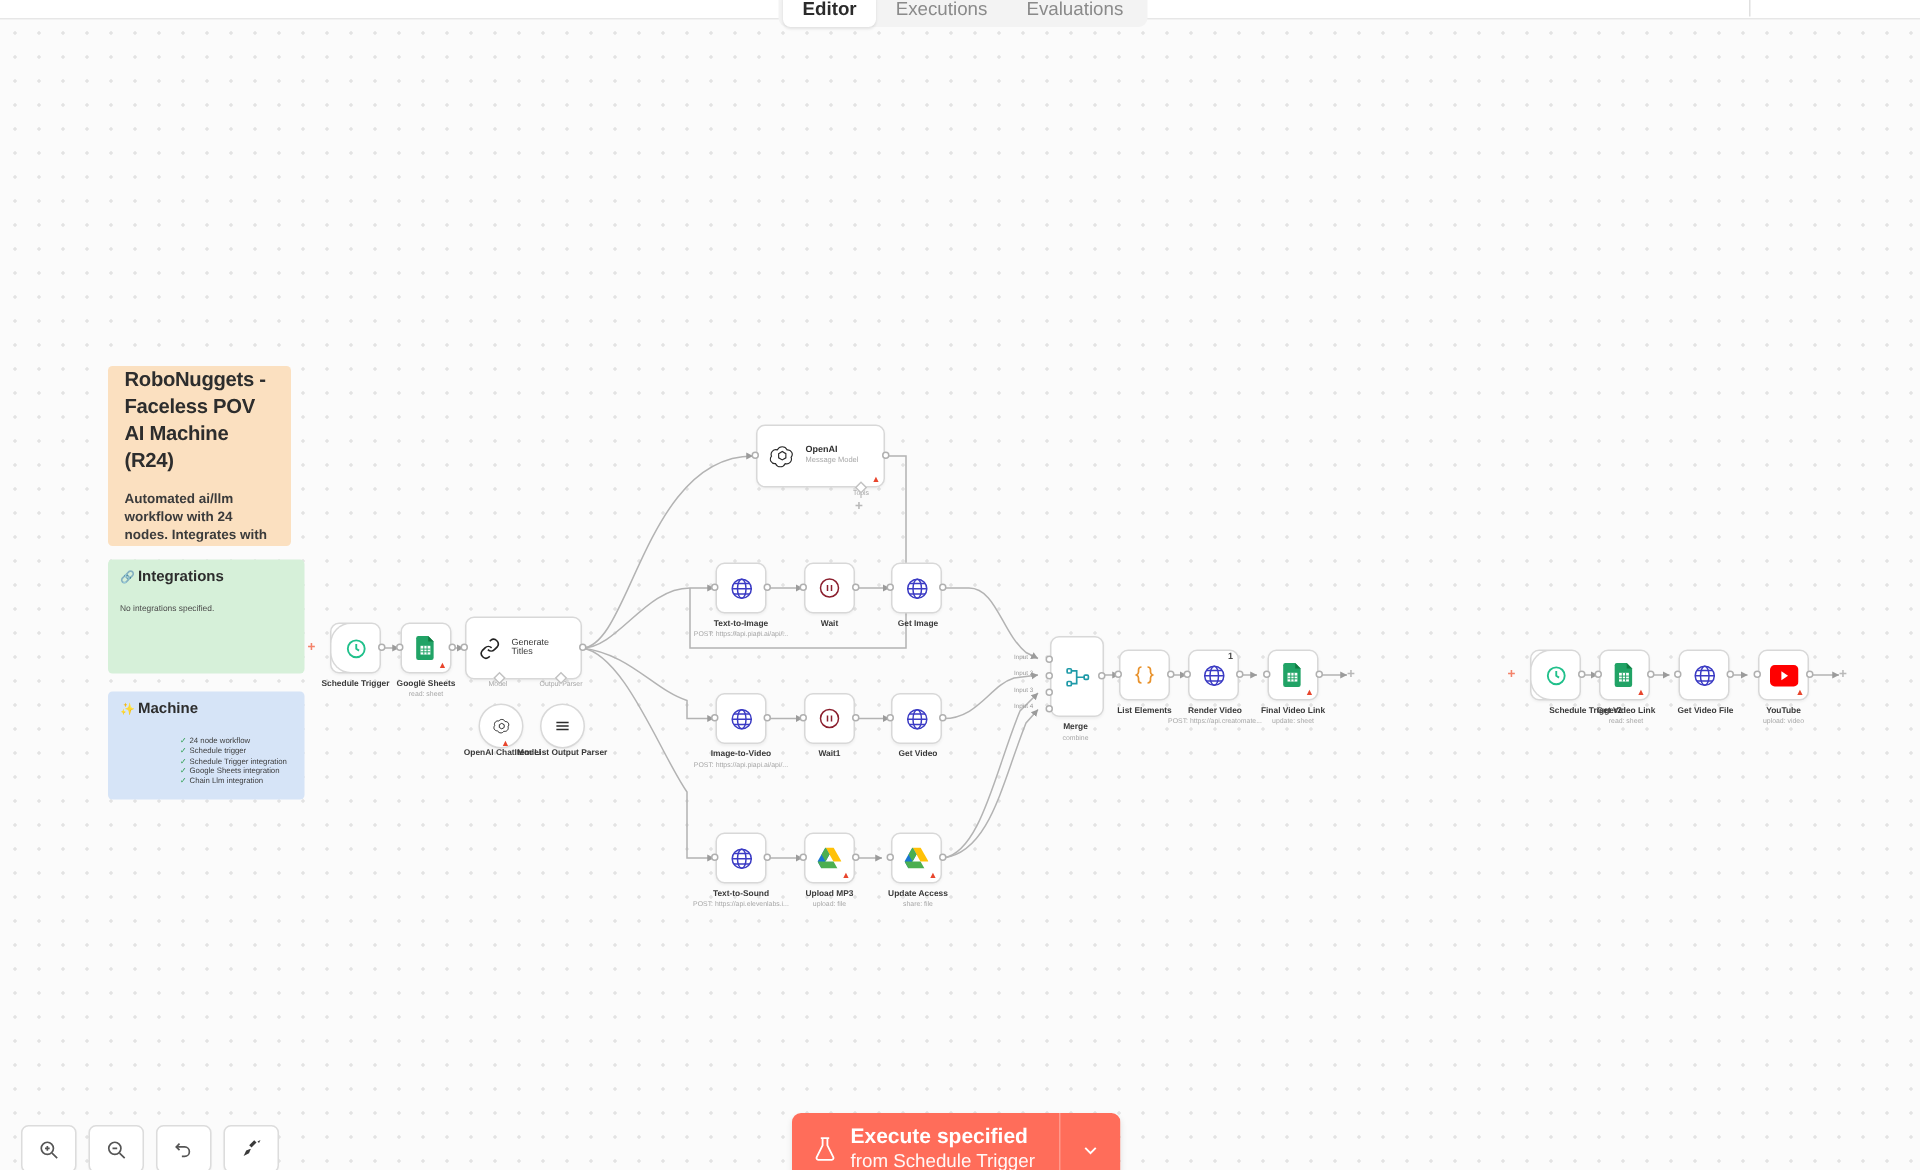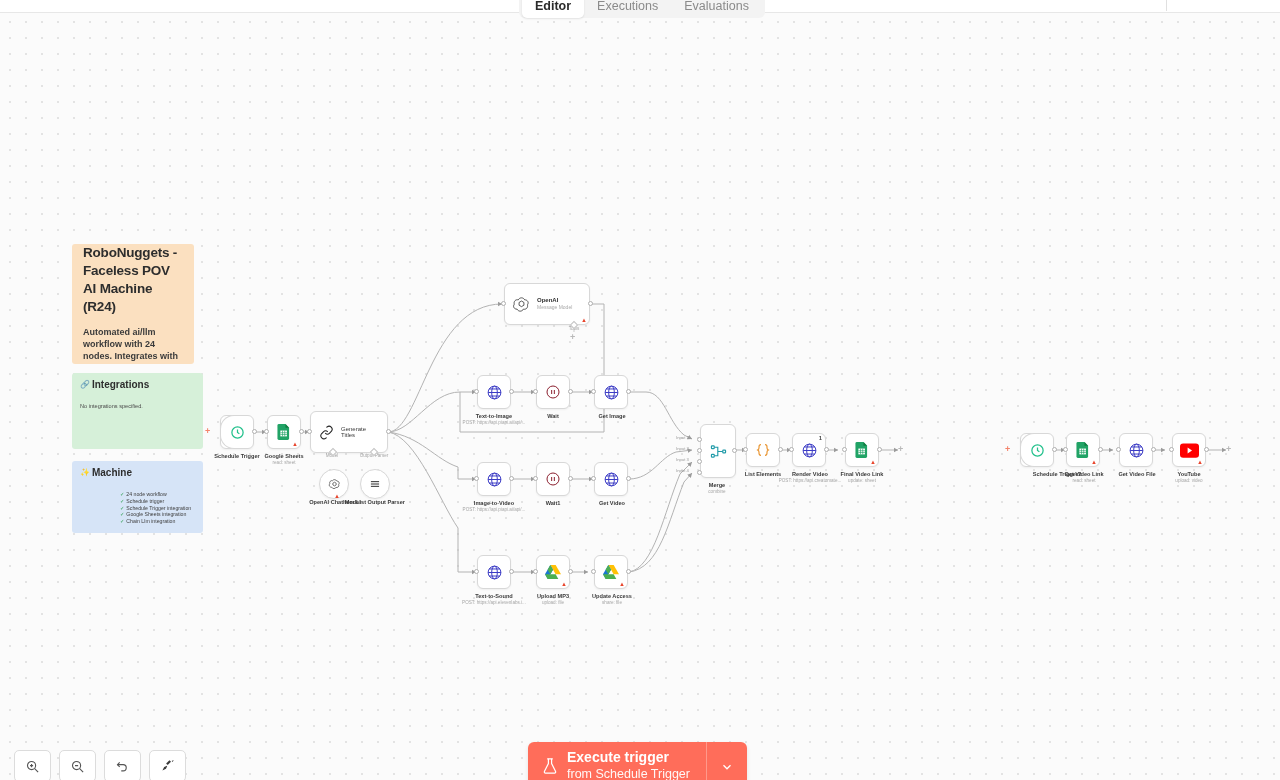--- a/index.html
+++ b/index.html
@@ -592,21 +592,21 @@
   </div>
 </div>
 
 <div id="execwrap">
   <div id="execbtn">
     <svg width="16" height="18" viewBox="0 0 20 22" fill="none" stroke="#fff" stroke-width="1.5">
       <path d="M8 2v6L3 18a1.5 1.5 0 0 0 1.3 2h11.4A1.5 1.5 0 0 0 17 18l-5-10V2"></path>
       <path d="M6.5 2h7"></path>
     </svg>
     <span class="etxt">
-      <span class="e1">Execute trigger</span>
+      <span class="e1">Execute specified</span>
       <span class="e2">from Schedule Trigger</span>
     </span>
   </div>
   <div id="execcaret">
     <svg width="14" height="14" viewBox="0 0 24 24" fill="none" stroke="#fff" stroke-width="2.2">
       <path d="M6 9l6 6 6-6"></path>
     </svg>
   </div>
 </div>
 

